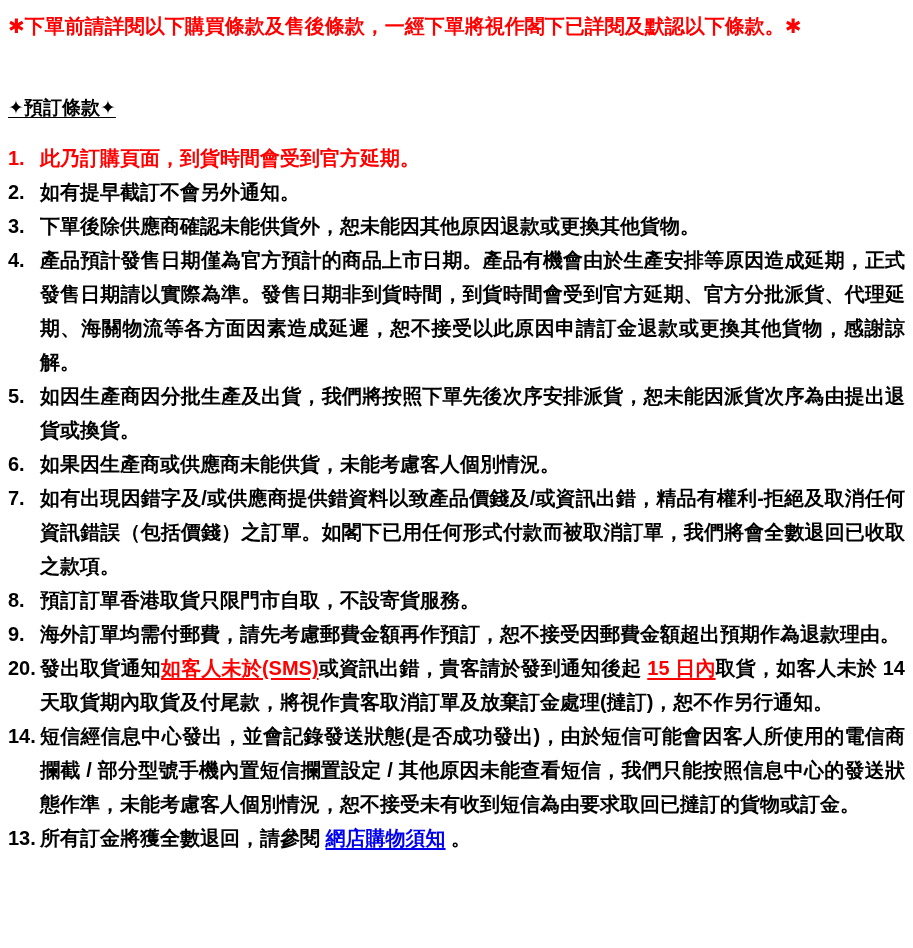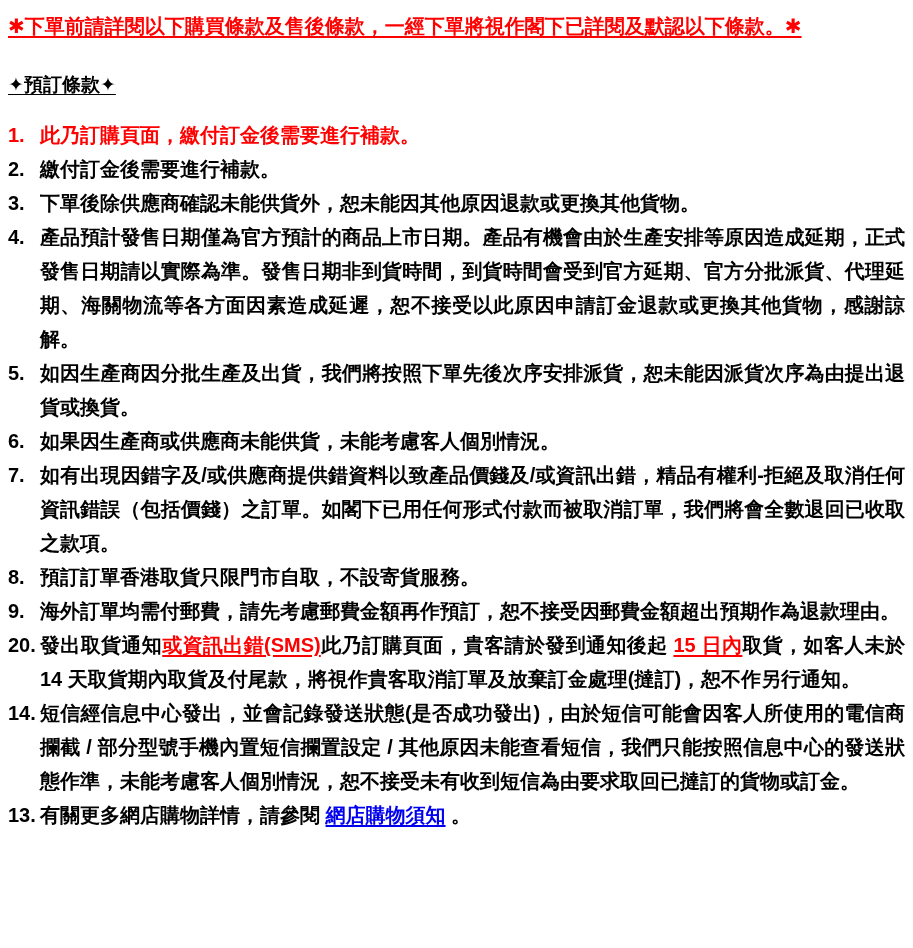--- a/index.html
+++ b/index.html
@@ -11,33 +11,33 @@
     font-weight: 700;
     color: #000000;
     margin: 0 auto;
   }
   .doc { padding: 12px 8px 16px 8px; }
 
   .title {
     color: #ff0000;
     font-size: 20px;
     line-height: 28px;
-    text-decoration: underline;
     text-underline-offset: 3px;
-    margin-bottom: 32px;
+    margin-bottom: 22px;
   }
 
   .section-heading {
     color: #000000;
     font-size: 19px;
     line-height: 26px;
     text-decoration: underline;
     text-underline-offset: 3px;
     margin-bottom: 20px;
     display: inline-block;
+    margin-top: 33px;
   }
 
   .terms-list { list-style: none; }
 
   .term {
     display: flex;
     font-size: 20px;
     line-height: 34px;
   }
 
@@ -73,26 +73,26 @@
 <div class="doc">
 
   <h1 class="title">✱下單前請詳閱以下購買條款及售後條款，一經下單將視作閣下已詳閱及默認以下條款。✱</h1>
 
   <h2 class="section-heading">✦預訂條款✦</h2>
 
   <ol class="terms-list">
 
     <li class="term red">
       <span class="num">1.</span>
-      <span class="text">此乃訂購頁面，繳付訂金後需要進行補款。</span>
+      <span class="text">此乃訂購頁面，到貨時間會受到官方延期。</span>
     </li>
 
     <li class="term">
       <span class="num">2.</span>
-      <span class="text">繳付訂金後需要進行補款。</span>
+      <span class="text">如有提早截訂不會另外通知。</span>
     </li>
 
     <li class="term">
       <span class="num">3.</span>
       <span class="text">下單後除供應商確認未能供貨外，恕未能因其他原因退款或更換其他貨物。</span>
     </li>
 
     <li class="term">
       <span class="num">4.</span>
       <span class="text">產品預計發售日期僅為官方預計的商品上市日期。產品有機會由於生產安排等原因造成延期，正式發售日期請以實際為準。發售日期非到貨時間，到貨時間會受到官方延期、官方分批派貨、代理延期、海關物流等各方面因素造成延遲，恕不接受以此原因申請訂金退款或更換其他貨物，感謝諒解。</span>
@@ -119,27 +119,27 @@
     </li>
 
     <li class="term">
       <span class="num">9.</span>
       <span class="text">海外訂單均需付郵費，請先考慮郵費金額再作預訂，恕不接受因郵費金額超出預期作為退款理由。</span>
     </li>
 
 
     <li class="term">
       <span class="num">20.</span>
-      <span class="text"><span>發出取貨通知</span><span class="hl">或資訊出錯(SMS)</span><span>此乃訂購頁面，貴客請於發到通知後起 </span><span class="hl">15 日內</span><span>取貨，如客人未於 14 天取貨期內取貨及付尾款，將視作貴客取消訂單及放棄訂金處理(撻訂)，恕不作另行通知。</span></span>
+      <span class="text"><span>發出取貨通知</span><span class="hl">如客人未於(SMS)</span><span>或資訊出錯，貴客請於發到通知後起 </span><span class="hl">15 日內</span><span>取貨，如客人未於 14 天取貨期內取貨及付尾款，將視作貴客取消訂單及放棄訂金處理(撻訂)，恕不作另行通知。</span></span>
     </li>
 
     <li class="term">
       <span class="num">14.</span>
       <span class="text">短信經信息中心發出，並會記錄發送狀態(是否成功發出)，由於短信可能會因客人所使用的電信商攔截 / 部分型號手機內置短信攔置設定 / 其他原因未能查看短信，我們只能按照信息中心的發送狀態作準，未能考慮客人個別情況，恕不接受未有收到短信為由要求取回已撻訂的貨物或訂金。</span>
     </li>
 
     <li class="term">
       <span class="num">13.</span>
-      <span class="text"><span>有關更多網店購物詳情，請參閱 </span><a class="link">網店購物須知</a><span> 。</span></span>
+      <span class="text"><span>所有訂金將獲全數退回，請參閱 </span><a class="link">網店購物須知</a><span> 。</span></span>
     </li>
 
   </ol>
 </div>
 
 </body></html>

